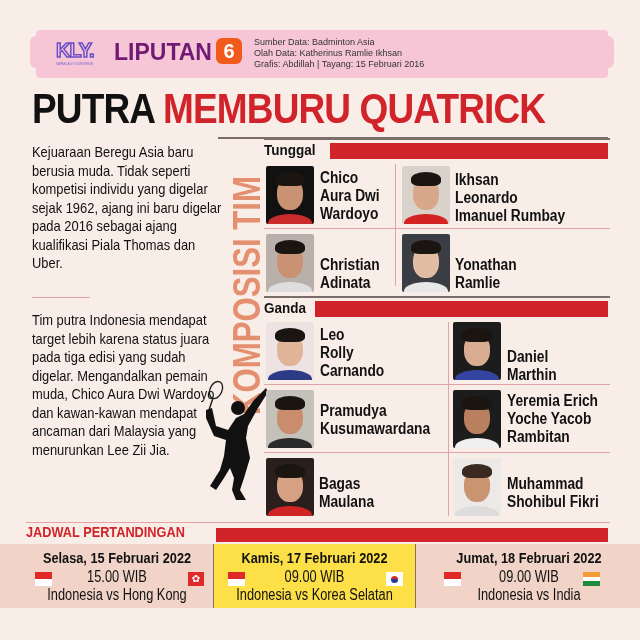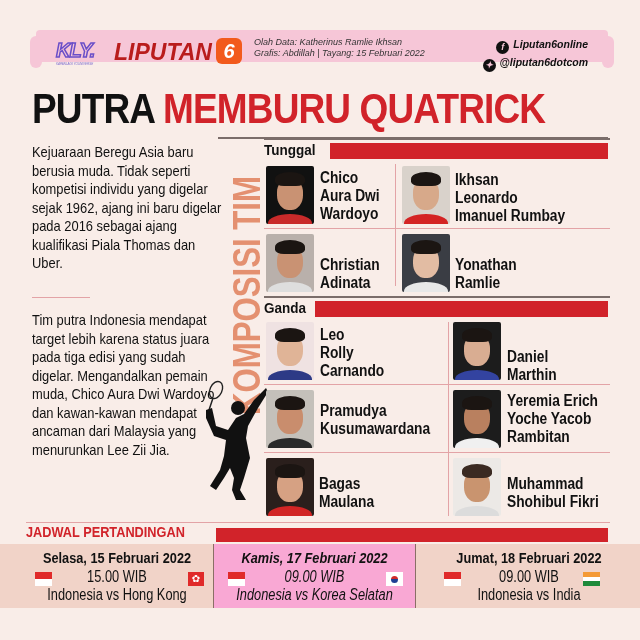--- a/index.html
+++ b/index.html
@@ -7,39 +7,38 @@
   body {
     background: #f9ede8;
     font-family: "Liberation Sans", sans-serif;
     position: relative;
     color: #111;
   }
   .cond { font-family: "Liberation Sans Narrow", "Liberation Sans", sans-serif; }
 
   
   .banner {
-    position: absolute; left: 36px; top: 30px; width: 572px; height: 32px;
+    position: absolute; left: 36px; top: 30px; width: 572px; height: 48px;
     background: #f6c6d7;
     border-radius: 4px;
-    font-style: italic;
   }
   .banner::before, .banner::after {
     content: ""; position: absolute; top: 6px; width: 12px; height: 32px;
     background: #f6c6d7; border-radius: 6px;
   }
   .banner::before { left: -6px; }
   .banner::after { right: -6px; }
   .kly {
     position: absolute; left: 20px; top: 9px; font-weight: 700; font-size: 20px;
     letter-spacing: -1px; color: transparent;
     -webkit-text-stroke: 1.5px #6a4fc8;
   }
   .kly-sub { position: absolute; left: 20px; top: 32px; font-size: 3px; color: #7b6ad0; }
   .lip {
-    position: absolute; left: 78px; top: 9px; font-weight: 900; font-size: 23px; color: #b91c1c;
+    position: absolute; left: 78px; top: 9px; font-weight: 900; font-size: 23px; color: #701a75;
     letter-spacing: 0px;
   }
   .lip6 {
     position: absolute; left: 180px; top: 8px; width: 26px; height: 26px; background: #f25a1c;
     border-radius: 6px; color: #fff; font-weight: 900; font-size: 20px; text-align: center; line-height: 26px;
   }
   .credits { position: absolute; left: 218px; top: 7px; font-size: 9px; line-height: 11px; color: #333; }
   .social { position: absolute; right: 20px; top: 6px; font-size: 10.5px; font-weight: 700; color: #111; text-align: right; line-height: 16px; }
   .social .ic {
     display: inline-block; width: 13px; height: 13px; border-radius: 50%; background: #111; color: #f6c6d7;
@@ -96,47 +95,44 @@
   .photo .shirt { position: absolute; left: 2px; bottom: -8px; width: 44px; height: 18px; border-radius: 50% 50% 0 0; }
   .pname {
     position: absolute; font-weight: 900; font-size: 16px; line-height: 18px; color: #111;
     transform: scaleX(0.86); transform-origin: left top; white-space: nowrap;
   }
 
   
   .jadwal { position: absolute; left: 26px; top: 523px; font-weight: 900; font-size: 15px; color: #d1232a; transform: scaleX(0.85); transform-origin: left top; white-space: nowrap; }
   .sched { position: absolute; left: 0; top: 544px; width: 640px; height: 64px; background: #f1d3c8; }
   .col { position: absolute; top: 0; height: 64px; text-align: center; }
-  .col.mid { background: #f9a8d4; font-style: italic; }
+  .col.mid { background: #fde047; }
   .col .date { position: absolute; left: 0; right: 0; top: 5px; font-weight: 900; font-size: 15px; transform: scaleX(0.85); white-space: nowrap; }
   .col .time { position: absolute; left: 0; right: 0; top: 24px; font-size: 16px; transform: scaleX(0.8); white-space: nowrap; }
   .col .match { position: absolute; left: 0; right: 0; top: 42px; font-size: 16px; transform: scaleX(0.8); white-space: nowrap; }
   .flag { position: absolute; top: 28px; width: 17px; height: 14px; }
   .flag.id { background: linear-gradient(#e02a2a 50%, #ffffff 50%); }
   .flag.hk { background: #e02a2a; color: #fff; font-size: 10px; line-height: 14px; text-align: center; width: 16px; }
   .flag.kr { background: #fff; }
   .flag.kr::after { content: ""; position: absolute; left: 5px; top: 4px; width: 7px; height: 7px; border-radius: 50%; background: linear-gradient(#d12a2a 50%, #1f3e93 50%); }
   .flag.in { background: linear-gradient(#f49a36 33%, #ffffff 33%, #ffffff 66%, #1f8a3b 66%); }
   .colsep { position: absolute; top: 0; width: 1px; height: 64px; background: #8a6f66; }
 </style>
 </head>
 <body>
 
 <div class="banner">
   <div class="kly">KLY.</div>
   <div class="kly-sub">KAPANLAGI YOUNIVERSE</div>
   <div class="lip">LIPUTAN</div>
   <div class="lip6">6</div>
   <div class="credits">
+    <div>Sumber Data: Badminton Asia</div>
     <div>Olah Data: Katherinus Ramlie Ikhsan</div>
-    <div>Grafis: Abdillah | Tayang: 15 Februari 2022</div>
-  </div>
-  <div class="social">
-    <div><span class="ic">f</span><span>Liputan6online</span></div>
-    <div><span class="ic">✦</span><span>@liputan6dotcom</span></div>
+    <div>Grafis: Abdillah | Tayang: 15 Februari 2016</div>
   </div>
 </div>
 
 <div class="title">
   <span>PUTRA</span>
   <span class="red">MEMBURU QUATRICK</span>
 </div>
 <div class="title-rule"></div>
 
 <div class="lead p1 cond">Kejuaraan Beregu Asia baru berusia muda. Tidak seperti kompetisi individu yang digelar sejak 1962, ajang ini baru digelar pada 2016 sebagai ajang kualifikasi Piala Thomas dan Uber.</div>

